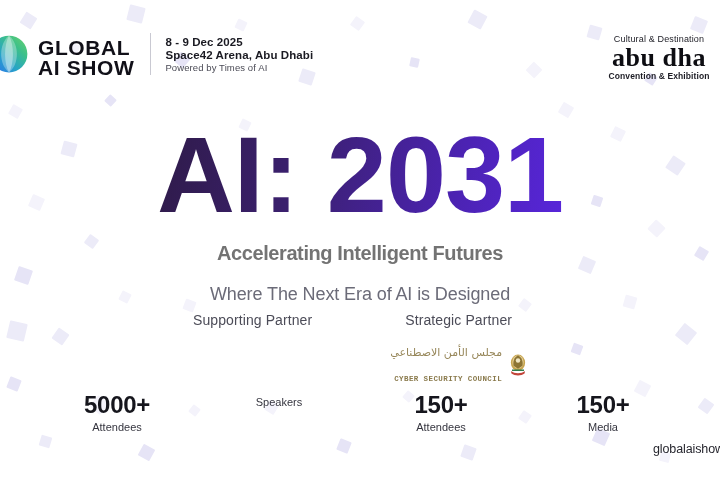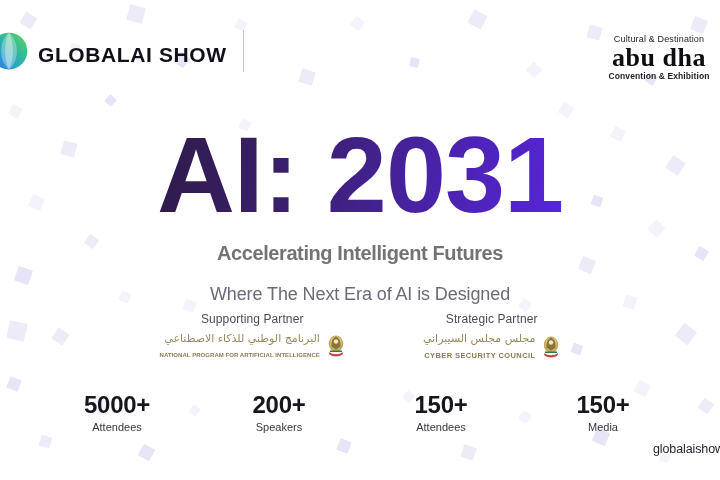--- a/index.html
+++ b/index.html
@@ -53,21 +53,21 @@
   }
   #brand-mark {
     width: 42px;
     height: 42px;
     margin-left: -16px;
     margin-right: 8px;
     flex: none;
   }
   #brand-wordmark {
     display: flex;
-    flex-direction: row;
+    flex-direction: column;
     line-height: 0.96;
     margin-top: 8px;
   }
   #brand-wordmark .wm-line {
     font-family: "Liberation Sans", sans-serif;
     font-weight: 700;
     font-size: 21px;
     letter-spacing: 0.6px;
     color: #111018;
   }
@@ -183,23 +183,23 @@
     justify-content: center;
     gap: 78px;
     z-index: 3;
   }
   .partner-block {
     display: flex;
     flex-direction: column;
     align-items: center;
   }
   .partner-label {
-    font-size: 12px;
+    font-size: 14px;
     color: #4c4c58;
-    margin-bottom: 7px;
+    margin-bottom: 19px;
     letter-spacing: 0.1px;
   }
   .partner-logo {
     display: flex;
     align-items: center;
     gap: 7px;
   }
   .partner-text {
     display: flex;
     flex-direction: column;
@@ -213,21 +213,22 @@
     direction: rtl;
     white-space: nowrap;
     letter-spacing: 0.2px;
   }
   .partner-en {
     font-size: 6px;
     font-weight: 700;
     color: #8c7c4e;
     letter-spacing: 0.05px;
     white-space: nowrap;
-    margin-top: 7px;
+    margin-top: 16px;
+    font-family: Liberation Mono, monospace;
   }
   .partner-block.strategic .partner-ar { font-size: 11px; color: #97875a; }
   .partner-block.strategic .partner-en { font-size: 7.5px; letter-spacing: 0.4px; color: #8a7a4c; }
   .falcon-crest { width: 18px; height: 24px; flex: none; }
 
   
   #stats {
     position: absolute;
     top: 392px;
     left: 0;
@@ -345,81 +346,71 @@
         <path d="M24 3 C30 13 30 35 24 45 C18 35 18 13 24 3 Z" fill="#ffffff" opacity="0.35"></path>
       </svg>
 
       <div id="brand-wordmark">
         <span class="wm-line">GLOBAL</span>
         <span class="wm-line">AI SHOW</span>
       </div>
 
       <div id="brand-divider"></div>
 
+      <div id="event-meta">
+        <span class="meta-dates">8 - 9 Dec 2025</span>
+        <span class="meta-venue">Space42 Arena, Abu Dhabi</span>
+        <span class="meta-powered">Powered by Times of AI</span>
+      </div>
     </div>
 
     <div id="host-logo">
       <div class="host-top">Cultural &amp; Destination</div>
       <div class="host-name">abu dha</div>
       <div class="host-sub">Convention &amp; Exhibition</div>
     </div>
   </div>
 
   <div id="hero">
     <h1 id="hero-title">AI: 2031</h1>
     <div id="hero-subtitle">Accelerating Intelligent Futures</div>
     <div id="hero-tagline">Where The Next Era of AI is Designed</div>
   </div>
 
   <div id="partners">
 
     <div class="partner-block supporting">
       <div class="partner-label">Supporting Partner</div>
-      <div class="partner-logo">
-        <div class="partner-text">
-          <span class="partner-ar">البرنامج الوطني للذكاء الاصطناعي</span>
-          <span class="partner-en">NATIONAL PROGRAM FOR ARTIFICIAL INTELLIGENCE</span>
-        </div>
-        <svg class="falcon-crest" viewBox="0 0 24 32">
-          <ellipse cx="12" cy="13" rx="9.5" ry="11" fill="#c7a44f"></ellipse>
-          <ellipse cx="12" cy="12" rx="7.5" ry="9" fill="#e4cf95"></ellipse>
-          <path d="M12 3 C7 6 5 11 6 17 L12 21 L18 17 C19 11 17 6 12 3 Z" fill="#8c7434"></path>
-          <circle cx="12" cy="10" r="3" fill="#f0e6c4"></circle>
-          <path d="M3 24 C7 28 17 28 21 24 L21 27 C16 31 8 31 3 27 Z" fill="#c2453a"></path>
-          <rect x="4" y="22" width="16" height="2" fill="#2f7d4a"></rect>
-        </svg>
-      </div>
     </div>
 
     <div class="partner-block strategic">
       <div class="partner-label">Strategic Partner</div>
       <div class="partner-logo">
         <div class="partner-text">
-          <span class="partner-ar">مجلس مجلس السيبراني</span>
+          <span class="partner-ar">مجلس الأمن الاصطناعي</span>
           <span class="partner-en">CYBER SECURITY COUNCIL</span>
         </div>
         <svg class="falcon-crest" viewBox="0 0 24 32">
           <ellipse cx="12" cy="13" rx="9.5" ry="11" fill="#c7a44f"></ellipse>
           <ellipse cx="12" cy="12" rx="7.5" ry="9" fill="#e4cf95"></ellipse>
           <path d="M12 3 C7 6 5 11 6 17 L12 21 L18 17 C19 11 17 6 12 3 Z" fill="#8c7434"></path>
           <circle cx="12" cy="10" r="3" fill="#f0e6c4"></circle>
           <path d="M3 24 C7 28 17 28 21 24 L21 27 C16 31 8 31 3 27 Z" fill="#c2453a"></path>
           <rect x="4" y="22" width="16" height="2" fill="#2f7d4a"></rect>
         </svg>
       </div>
     </div>
   </div>
 
   <div id="stats">
     <div class="stat-item">
       <div class="stat-value">5000+</div>
       <div class="stat-label">Attendees</div>
     </div>
     <div class="stat-item">
-      <div class="stat-value">200+</div>
       <div class="stat-label">Speakers</div>
     </div>
     <div class="stat-item">
       <div class="stat-value">150+</div>
       <div class="stat-label">Attendees</div>
     </div>
     <div class="stat-item">
       <div class="stat-value">150+</div>
       <div class="stat-label">Media</div>
     </div>

